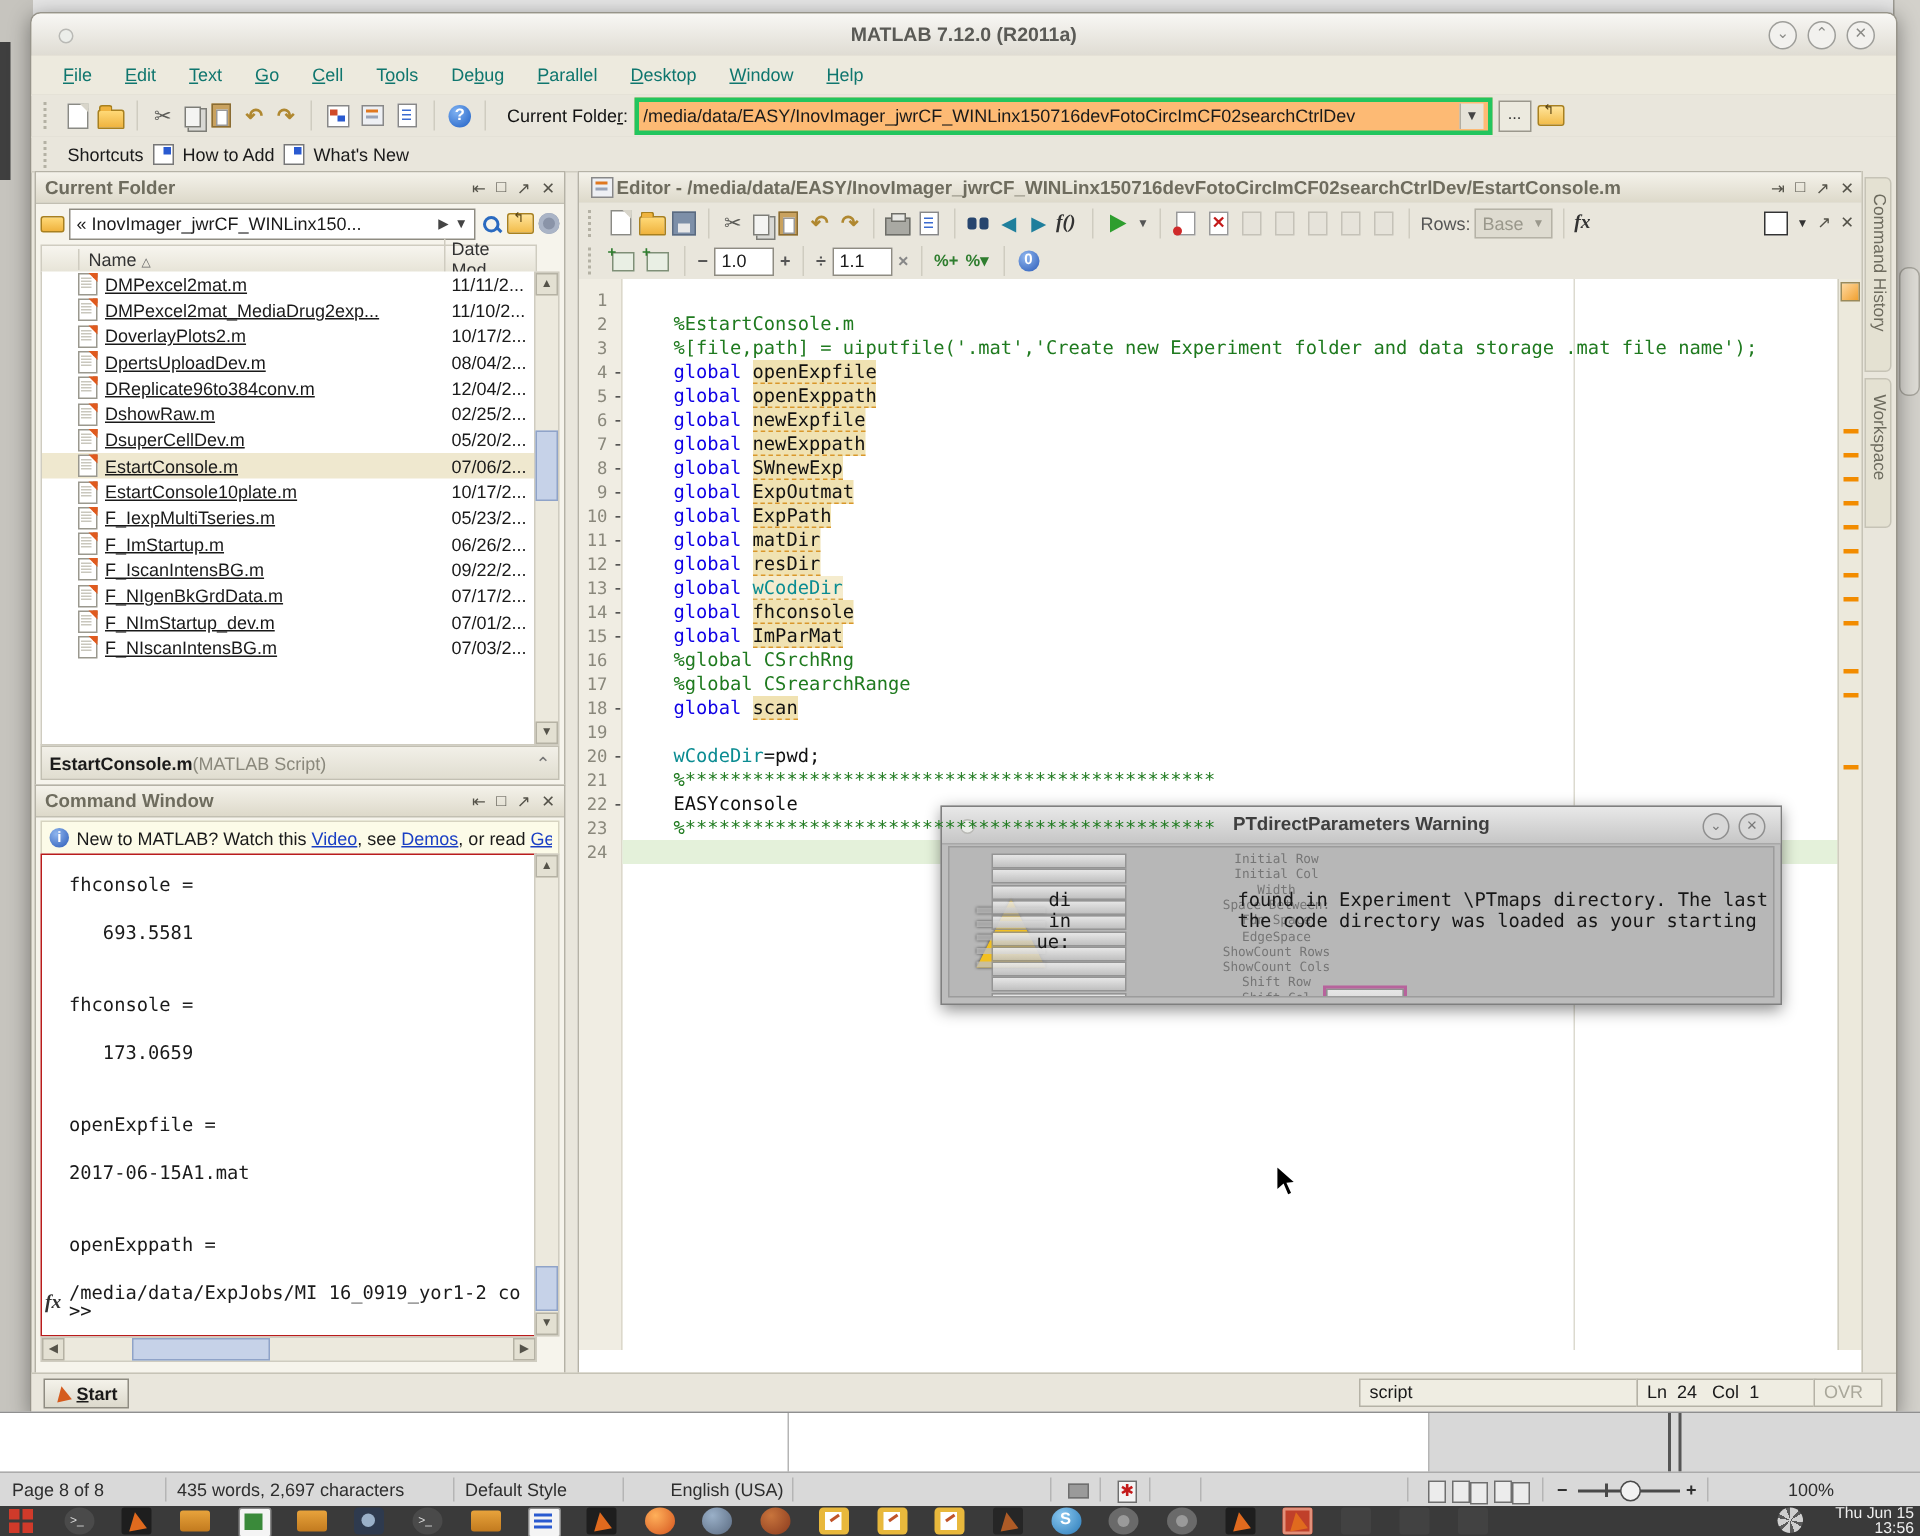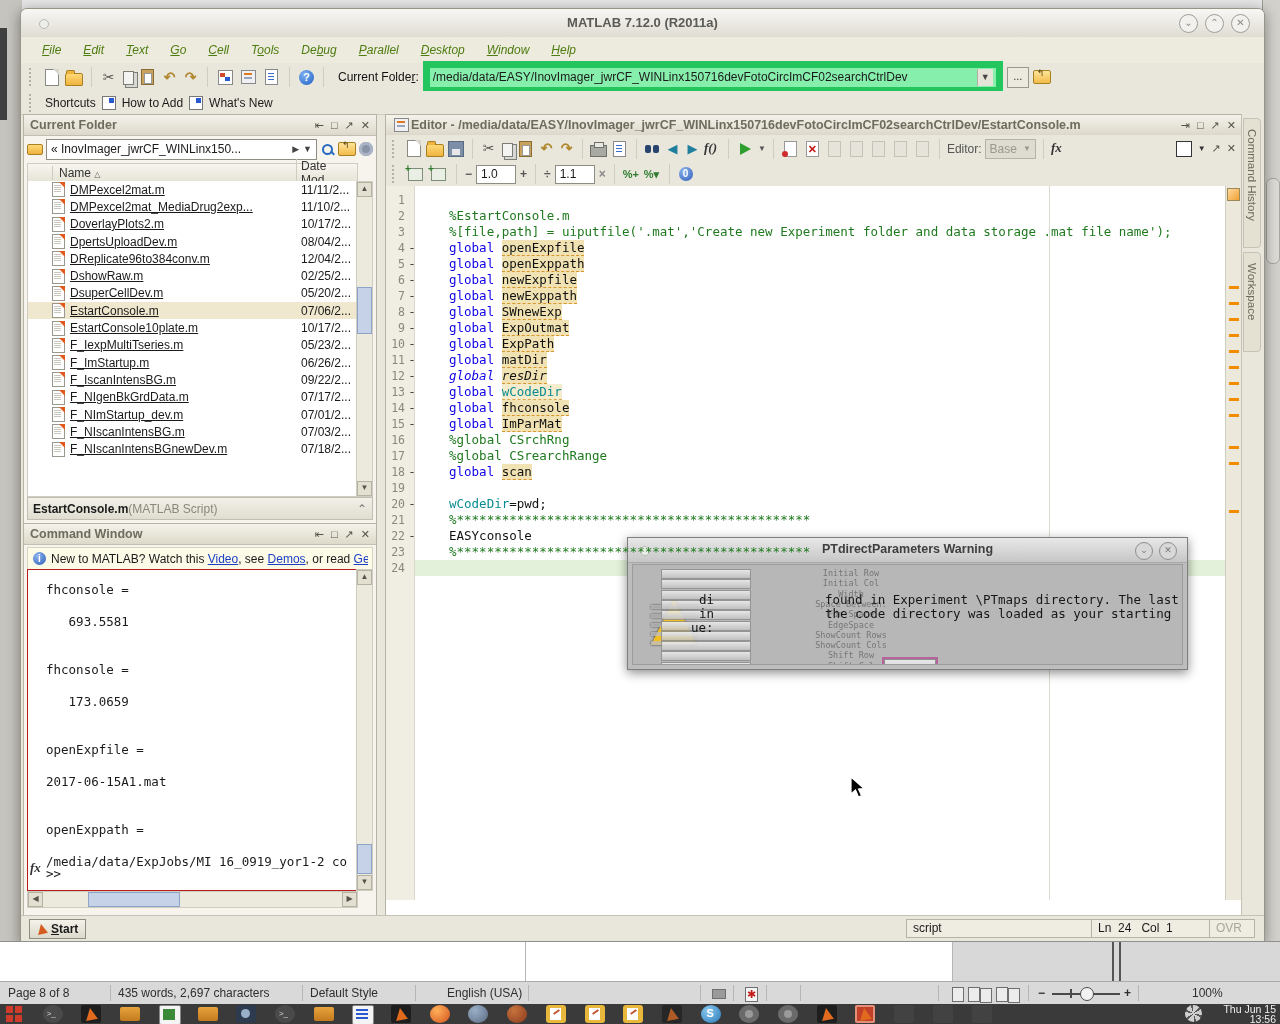--- a/index.html
+++ b/index.html
@@ -17,21 +17,21 @@
     border-radius:7px 7px 0 0;box-shadow:0 3px 14px rgba(0,0,0,.4);}
   .titlebar{position:absolute;left:0;top:0;right:0;height:28px;border-radius:6px 6px 0 0;
     background:linear-gradient(#f8f7f4,#dfdcd3);border-bottom:1px solid #c2bfb4;}
   .titlebar .tbtitle{position:absolute;left:0;right:0;top:6px;text-align:center;color:#5a5a56;font-weight:bold;font-size:13px;}
   .circ-btn{position:absolute;top:5px;width:17px;height:17px;border:1px solid #9e9e9a;border-radius:50%;
     color:#8a8a86;font-size:10px;line-height:16px;text-align:center;background:#f2f1ee;}
   .tb-dot{position:absolute;left:18px;top:10px;width:8px;height:8px;border:1px solid #b9b9b5;border-radius:50%;background:#eceeea;}
   
   .menubar{position:absolute;left:0;top:28px;right:0;height:26px;display:flex;align-items:center;
     padding-left:10px;background:#edeade;border-bottom:1px solid #d6d3c7;}
-  .menu-item{padding:3px 11px;color:#4d7c0f;font-style:italic;}
+  .menu-item{padding:3px 11px;color:#0f766e;}
   .menu-item u{text-decoration:underline;}
   
   .mtoolbar{position:absolute;left:0;top:54px;right:0;height:28px;background:#e9e6dc;border-bottom:1px solid #d6d3c7;
     display:flex;align-items:center;gap:4px;padding-left:8px;}
   .grip{width:4px;height:18px;border-left:2px dotted #b4b1a4;margin-right:4px;}
   .tsep{width:1px;height:20px;background:#cfccc0;margin:0 4px;}
   .i16{width:17px;height:17px;display:inline-block;position:relative;flex:0 0 auto;}
   .ic-doc{background:#fff;border:1px solid #8a8a84;width:12px;height:15px;margin:0 2px;}
   .ic-doc:after{content:"";position:absolute;right:-1px;top:-1px;border:3px solid #d8d5ca;border-left-color:transparent;border-bottom-color:transparent;}
   .ic-folder{width:16px;height:11px;margin-top:4px;background:linear-gradient(#ffd977,#efb33e);border:1px solid #a8801f;border-radius:2px 2px 1px 1px;}
@@ -61,21 +61,21 @@
   .ic-docdot:after{content:"";position:absolute;left:-3px;bottom:-1px;width:6px;height:6px;border-radius:50%;background:#d02a2a;}
   .ic-docx{width:11px;height:14px;margin:1px 3px;background:#fff;border:1px solid #999;color:#c41a1a;font-weight:bold;font-size:11px;line-height:14px;text-align:center;}
   .ic-docgrey{width:11px;height:14px;margin:1px 3px;background:#e3e1d9;border:1px solid #9a988e;}
   .dim{opacity:.45;}
   .ic-fx{font-family:"Liberation Serif",serif;font-style:italic;font-weight:bold;font-size:13px;color:#333;}
   .ic-info{width:14px;height:14px;margin:1px;border-radius:50%;background:radial-gradient(circle at 35% 30%,#8fb6ee,#2a5ab8);color:#fff;font-size:10px;font-weight:bold;text-align:center;line-height:14px;}
   .ic-cellins{width:13px;height:11px;margin:2px;background:#e9efe4;border:1px solid #7f8f77;}
   .ic-cellins:after{content:"+";position:absolute;left:-4px;top:-6px;color:#2e7d2e;font-weight:bold;font-size:10px;}
   .ic-pct{color:#2e7d2e;font-weight:bold;font-size:11px;line-height:17px;}
   .cf-label{margin-left:6px;color:#111;}
-  .combo{height:19px;background:#86efac;border:7px solid #22c55e;display:flex;align-items:center;padding:0 3px;font-size:12px;}
+  .combo{height:19px;background:#fdba74;border:3px solid #22c55e;display:flex;align-items:center;padding:0 3px;font-size:12px;}
   .combo .arrow{margin-left:auto;width:15px;height:17px;background:#e6e3d8;border-left:1px solid #b1aea3;color:#444;font-size:9px;line-height:17px;text-align:center;}
   .sq-btn{height:19px;border:1px solid #9a978c;background:#eceadf;font-size:11px;line-height:17px;text-align:center;color:#333;}
   
   .shortcutbar{position:absolute;left:0;top:82px;right:0;height:23px;background:#e9e6dc;border-bottom:1px solid #cfccc0;
     display:flex;align-items:center;gap:6px;padding-left:8px;}
   .sc-ic{width:12px;height:12px;background:#fff;border:1px solid #777;position:relative;}
   .sc-ic:after{content:"";position:absolute;right:1px;top:1px;width:5px;height:5px;background:#2a5ad0;}
   
   .panel{position:absolute;background:#f6f4ec;border:1px solid #b5b2a6;}
   .phead{position:absolute;left:0;top:0;right:0;height:20px;background:linear-gradient(#f4f2ea,#ddd9ca);
@@ -368,25 +368,20 @@
           <div class="file-row" style="">
           <span class="ic-mfile"></span>
           <span class="fname">F_NImStartup_dev.m</span>
           <span class="fdate">07/01/2...</span>
         </div>
           <div class="file-row" style="">
           <span class="ic-mfile"></span>
           <span class="fname">F_NIscanIntensBG.m</span>
           <span class="fdate">07/03/2...</span>
         </div>
-          <div class="file-row" style="">
-          <span class="ic-mfile"></span>
-          <span class="fname">F_NIscanIntensBGnewDev.m</span>
-          <span class="fdate">07/18/2...</span>
-        </div>
         </div>
       <div class="vscroll">
         <span class="varrow" style="top:0;">▲</span>
         <span class="vthumb" style="top:105px;height:45px;"></span>
         <span class="varrow" style="bottom:0;">▼</span>
       </div>
       <div class="detailbar">
         <b>EstartConsole.m</b>
         <span style="color:#8a887c;"> (MATLAB Script)</span>
         <span style="margin-left:auto;color:#777;">⌃</span>
@@ -483,21 +478,21 @@
         <span style="font-size:8px;color:#555;">▼</span>
         <span class="tsep"></span>
         <span class="i16 ic-docdot"></span>
         <span class="i16 ic-docx">✕</span>
         <span class="i16 ic-docgrey dim"></span>
         <span class="i16 ic-docgrey dim"></span>
         <span class="i16 ic-docgrey dim"></span>
         <span class="i16 ic-docgrey dim"></span>
         <span class="i16 ic-docgrey dim"></span>
         <span class="tsep"></span>
-        <span style="color:#555;">Editor:</span>
+        <span style="color:#555;">Rows:</span>
         <span class="stack-combo">
           <span>Base</span>
             <span style="font-size:8px;">▼</span>
         </span>
         <span class="tsep"></span>
         <span class="i16 ic-fx">fx</span>
         <span style="margin-left:auto;display:flex;align-items:center;gap:6px;padding-right:6px;">
           <span style="width:14px;height:14px;border:1px solid #333;background:#fff;display:inline-block;"></span>
           <span style="font-size:8px;color:#333;">▼</span>
           <span style="color:#55534a;font-size:11px;">↗</span>
@@ -530,21 +525,21 @@
             <div class="code-row"><span class="gut">2</span><span class="dash"></span><span class="code-text" style="position: relative; z-index: 1;"><span class="sg-c">%EstartConsole.m</span></span></div>
             <div class="code-row"><span class="gut">3</span><span class="dash"></span><span class="code-text" style="position: relative; z-index: 1;"><span class="sg-c">%[file,path] = uiputfile('.mat','Create new Experiment folder and data storage .mat file name');</span></span></div>
             <div class="code-row"><span class="gut">4</span><span class="dash">-</span><span class="code-text" style="position: relative; z-index: 1;"><span class="sg-k">global</span><span class="sg-p"> </span><span class="sg-v">openExpfile</span></span></div>
             <div class="code-row"><span class="gut">5</span><span class="dash">-</span><span class="code-text" style="position: relative; z-index: 1;"><span class="sg-k">global</span><span class="sg-p"> </span><span class="sg-v">openExppath</span></span></div>
             <div class="code-row"><span class="gut">6</span><span class="dash">-</span><span class="code-text" style="position: relative; z-index: 1;"><span class="sg-k">global</span><span class="sg-p"> </span><span class="sg-v">newExpfile</span></span></div>
             <div class="code-row"><span class="gut">7</span><span class="dash">-</span><span class="code-text" style="position: relative; z-index: 1;"><span class="sg-k">global</span><span class="sg-p"> </span><span class="sg-v">newExppath</span></span></div>
             <div class="code-row"><span class="gut">8</span><span class="dash">-</span><span class="code-text" style="position: relative; z-index: 1;"><span class="sg-k">global</span><span class="sg-p"> </span><span class="sg-v">SWnewExp</span></span></div>
             <div class="code-row"><span class="gut">9</span><span class="dash">-</span><span class="code-text" style="position: relative; z-index: 1;"><span class="sg-k">global</span><span class="sg-p"> </span><span class="sg-v">ExpOutmat</span></span></div>
             <div class="code-row"><span class="gut">10</span><span class="dash">-</span><span class="code-text" style="position: relative; z-index: 1;"><span class="sg-k">global</span><span class="sg-p"> </span><span class="sg-v">ExpPath</span></span></div>
             <div class="code-row"><span class="gut">11</span><span class="dash">-</span><span class="code-text" style="position: relative; z-index: 1;"><span class="sg-k">global</span><span class="sg-p"> </span><span class="sg-v">matDir</span></span></div>
-            <div class="code-row"><span class="gut">12</span><span class="dash">-</span><span class="code-text" style="position: relative; z-index: 1; font-style: italic;"><span class="sg-k">global</span><span class="sg-p"> </span><span class="sg-v">resDir</span></span></div>
+            <div class="code-row"><span class="gut">12</span><span class="dash">-</span><span class="code-text" style="position: relative; z-index: 1;"><span class="sg-k">global</span><span class="sg-p"> </span><span class="sg-v">resDir</span></span></div>
             <div class="code-row"><span class="gut">13</span><span class="dash">-</span><span class="code-text" style="position: relative; z-index: 1;"><span class="sg-k">global</span><span class="sg-p"> </span><span class="sg-tv">wCodeDir</span></span></div>
             <div class="code-row"><span class="gut">14</span><span class="dash">-</span><span class="code-text" style="position: relative; z-index: 1;"><span class="sg-k">global</span><span class="sg-p"> </span><span class="sg-v">fhconsole</span></span></div>
             <div class="code-row"><span class="gut">15</span><span class="dash">-</span><span class="code-text" style="position: relative; z-index: 1;"><span class="sg-k">global</span><span class="sg-p"> </span><span class="sg-v">ImParMat</span></span></div>
             <div class="code-row"><span class="gut">16</span><span class="dash"></span><span class="code-text" style="position: relative; z-index: 1;"><span class="sg-c">%global CSrchRng</span></span></div>
             <div class="code-row"><span class="gut">17</span><span class="dash"></span><span class="code-text" style="position: relative; z-index: 1;"><span class="sg-c">%global CSrearchRange</span></span></div>
             <div class="code-row"><span class="gut">18</span><span class="dash">-</span><span class="code-text" style="position: relative; z-index: 1;"><span class="sg-k">global</span><span class="sg-p"> </span><span class="sg-v">scan</span></span></div>
             <div class="code-row"><span class="gut">19</span><span class="dash"></span><span class="code-text" style="position: relative; z-index: 1;"></span></div>
             <div class="code-row"><span class="gut">20</span><span class="dash">-</span><span class="code-text" style="position: relative; z-index: 1;"><span class="sg-t">wCodeDir</span><span class="sg-p">=pwd;</span></span></div>
             <div class="code-row"><span class="gut">21</span><span class="dash"></span><span class="code-text" style="position: relative; z-index: 1;"><span class="sg-c">%***********************************************</span></span></div>
             <div class="code-row"><span class="gut">22</span><span class="dash">-</span><span class="code-text" style="position: relative; z-index: 1;"><span class="sg-p">EASYconsole</span></span></div>

